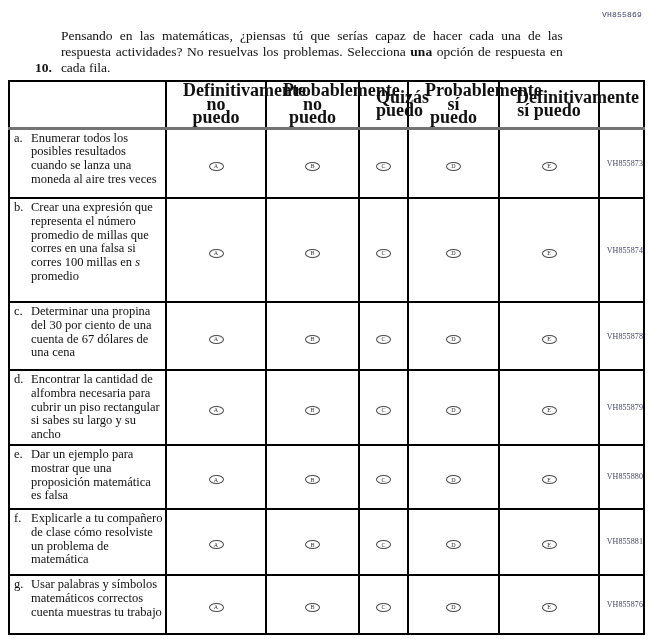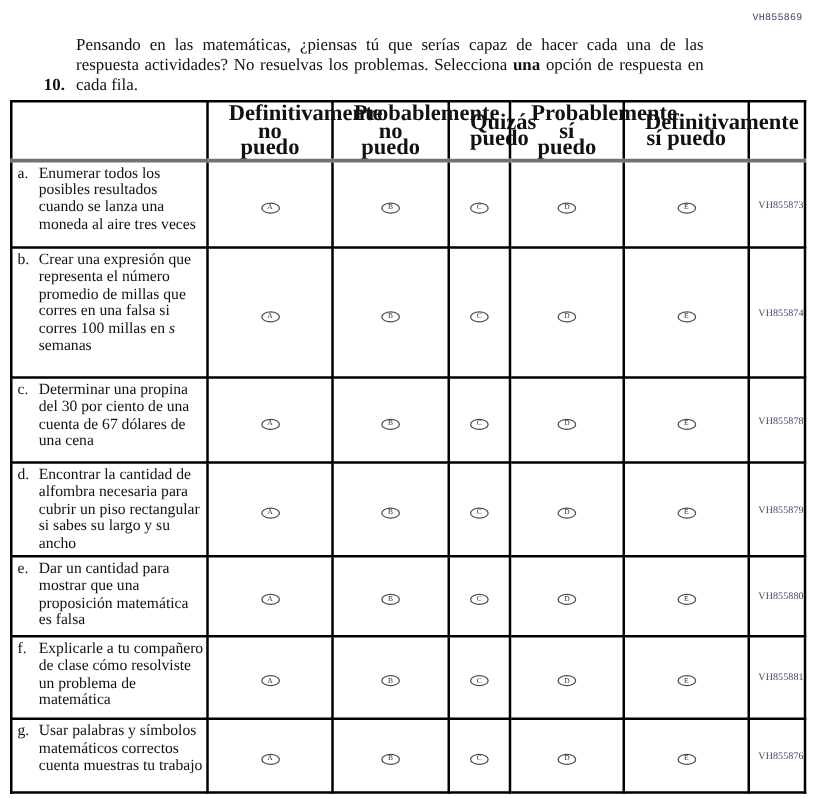--- a/index.html
+++ b/index.html
@@ -110,21 +110,21 @@
         <td class="cell-option"><span class="oval">B</span></td>
         <td class="cell-option"><span class="oval">C</span></td>
         <td class="cell-option"><span class="oval">D</span></td>
         <td class="cell-option"><span class="oval">E</span></td>
         <td class="cell-code">VH855873</td>
       </tr>
       <tr style="height: 104px;">
         <td class="cell-activity">
           <div class="activity-inner">
             <span class="row-label">b.</span>
-            <span class="row-text"><span>Crear una expresión que representa el número promedio de millas que corres en una falsa si corres 100 millas en </span><i>s</i><span> semanas</span></span>
+            <span class="row-text"><span>Crear una expresión que representa el número promedio de millas que corres en una falsa si corres 100 millas en </span><i>s</i><span> promedio</span></span>
           </div>
         </td>
         <td class="cell-option"><span class="oval">A</span></td>
         <td class="cell-option"><span class="oval">B</span></td>
         <td class="cell-option"><span class="oval">C</span></td>
         <td class="cell-option"><span class="oval">D</span></td>
         <td class="cell-option"><span class="oval">E</span></td>
         <td class="cell-code">VH855874</td>
       </tr>
       <tr style="height: 68px;">
@@ -152,21 +152,21 @@
         <td class="cell-option"><span class="oval">B</span></td>
         <td class="cell-option"><span class="oval">C</span></td>
         <td class="cell-option"><span class="oval">D</span></td>
         <td class="cell-option"><span class="oval">E</span></td>
         <td class="cell-code">VH855879</td>
       </tr>
       <tr style="height: 64px;">
         <td class="cell-activity">
           <div class="activity-inner">
             <span class="row-label">e.</span>
-            <span class="row-text"><span>Dar un cantidad para mostrar que una proposición matemática es falsa</span></span>
+            <span class="row-text"><span>Dar un ejemplo para mostrar que una proposición matemática es falsa</span></span>
           </div>
         </td>
         <td class="cell-option"><span class="oval">A</span></td>
         <td class="cell-option"><span class="oval">B</span></td>
         <td class="cell-option"><span class="oval">C</span></td>
         <td class="cell-option"><span class="oval">D</span></td>
         <td class="cell-option"><span class="oval">E</span></td>
         <td class="cell-code">VH855880</td>
       </tr>
       <tr style="height: 66px;">

